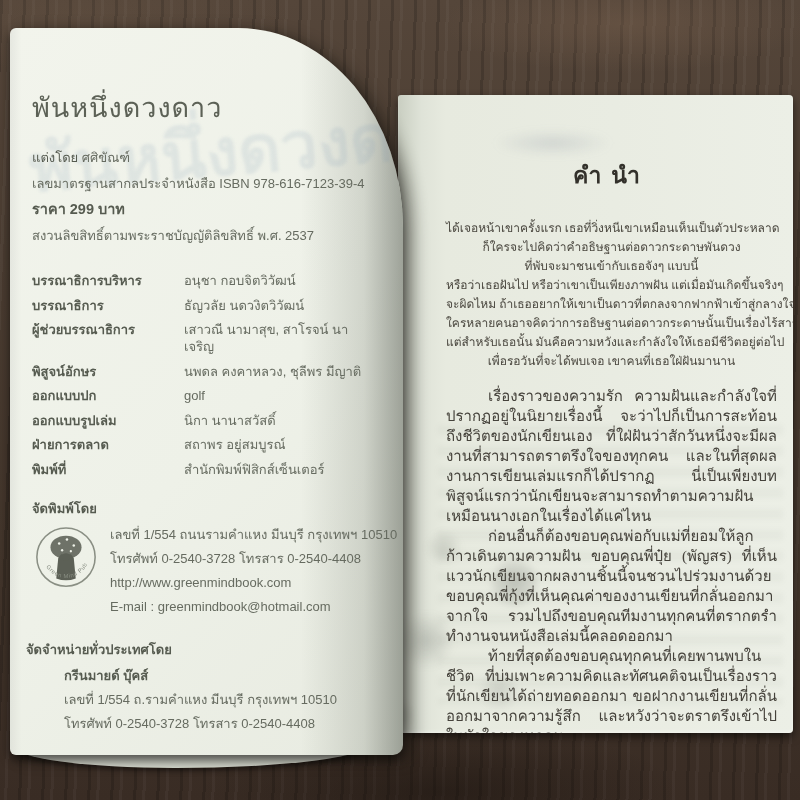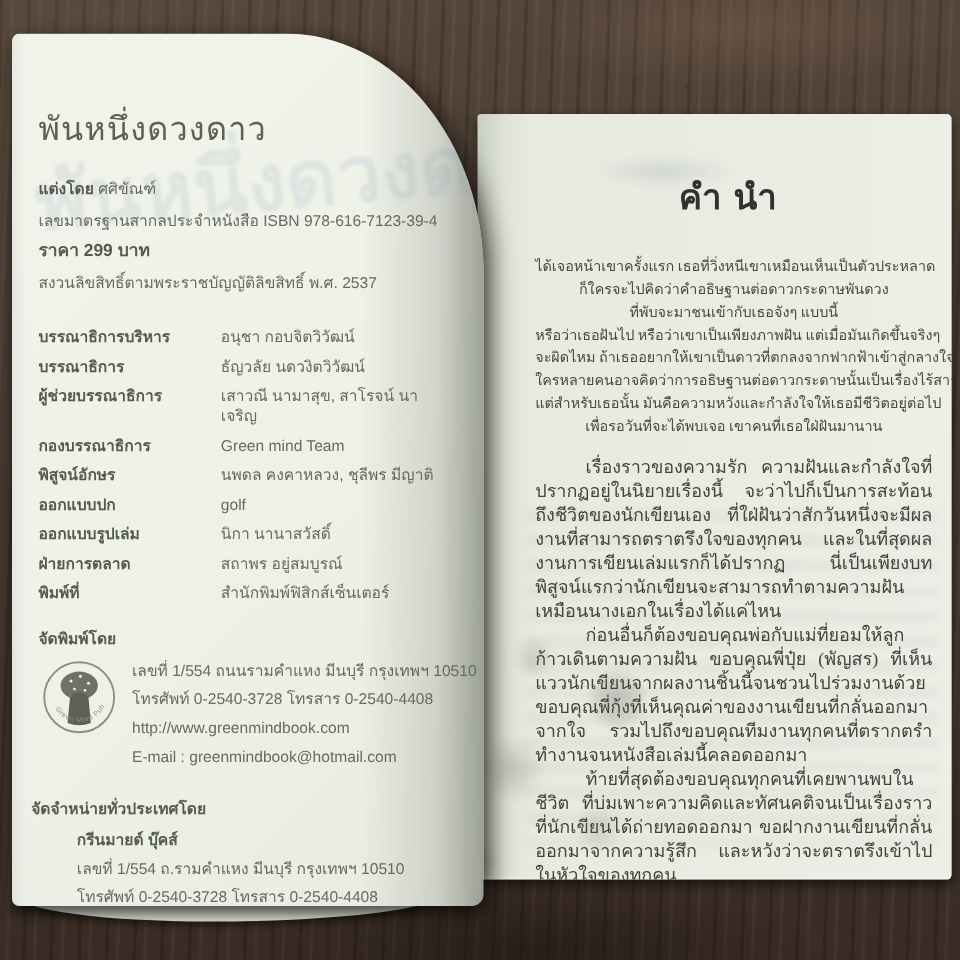--- a/index.html
+++ b/index.html
@@ -22,22 +22,22 @@
     border-radius:3px 4px 4px 3px;
     background:
       linear-gradient(to right, #c9cec1 0%, #dfe3d8 6%, #e7eadf 12%, #e9ece2 55%, #ecefe6 100%);
     box-shadow: 0 4px 9px rgba(0,0,0,.55), inset 0 -2px 3px rgba(255,255,255,.35);
     font-family:"Liberation Serif","DejaVu Serif",serif;
     color:#45423b;
     overflow:hidden;
   }
   .page-right .content{position:relative;padding:46px 16px 0 48px;}
   .preface-title{
-    text-align:center;font-size:29px;font-weight:bold;letter-spacing:10px;
-    color:#33312b;margin:0 0 26px 0;
+    text-align:center;font-size:23px;font-weight:bold;letter-spacing:10px;
+    color:#33312b;margin:16px 0 26px 0;
   }
   .poem{font-size:12px;line-height:19px;text-align:center;color:#4a473f;}
   .poem div{white-space:nowrap;}
   .preface-paragraphs{margin-top:15px;font-size:15px;line-height:20px;text-align:justify;}
   .preface-paragraphs p{margin:0;text-indent:42px;}
   .tagline{margin-top:22px;text-align:center;font-size:12.5px;color:#44413a;font-weight:bold;}
 
   
   .ghost-smudge{
     position:absolute;left:95px;top:35px;width:120px;height:26px;border-radius:50%;
@@ -79,21 +79,21 @@
   }
   .page-left .content{position:relative;padding:58px 30px 0 22px;font-size:13px;}
   .watermark{
     position:absolute;left:18px;top:62px;width:600px;
     font-size:66px;font-weight:bold;white-space:nowrap;
     color:rgba(120,145,175,.15);transform:rotate(-5deg);filter:blur(1.5px);
     pointer-events:none;
   }
   .book-title{font-size:27px;color:#5c6156;margin:0 0 20px 0;font-weight:normal;letter-spacing:1px;}
   .meta-line{margin:0 0 9px 0;line-height:17px;}
-  .meta-line b{color:#565b50;font-weight:bold;}
+  .meta-line b{color:#565b50;font-weight:normal;}
   .price-line{font-size:14.5px;font-weight:bold;color:#565b50;}
   .credits{margin-top:28px;}
   .credit-row{display:flex;margin-bottom:7.5px;line-height:17px;}
   .credit-label{width:152px;flex:0 0 152px;font-weight:bold;color:#565b50;}
   .credit-value{flex:1;}
   .section-label{font-weight:bold;color:#565b50;margin:20px 0 4px 0;}
   .publisher-block{display:flex;margin-top:2px;}
   .publisher-logo{flex:0 0 68px;width:68px;height:68px;margin:2px 10px 0 0;}
   .publisher-lines{flex:1;line-height:24px;}
   .publisher-lines .pname{font-weight:bold;color:#565b50;}
@@ -151,24 +151,20 @@
         <span class="credit-label">บรรณาธิการบริหาร</span>
         <span class="credit-value">อนุชา กอบจิตวิวัฒน์</span>
       </div>
       <div class="credit-row">
         <span class="credit-label">บรรณาธิการ</span>
         <span class="credit-value">ธัญวลัย นดวงิตวิวัฒน์</span>
       </div>
       <div class="credit-row">
         <span class="credit-label">ผู้ช่วยบรรณาธิการ</span>
         <span class="credit-value">เสาวณี นามาสุข, สาโรจน์ นาเจริญ</span>
-      </div>
-      <div class="credit-row">
-        <span class="credit-label">กองบรรณาธิการ</span>
-        <span class="credit-value">Green mind Team</span>
       </div>
       <div class="credit-row">
         <span class="credit-label">พิสูจน์อักษร</span>
         <span class="credit-value">นพดล คงคาหลวง, ชุลีพร มีญาติ</span>
       </div>
       <div class="credit-row">
         <span class="credit-label">ออกแบบปก</span>
         <span class="credit-value">golf</span>
       </div>
       <div class="credit-row">

